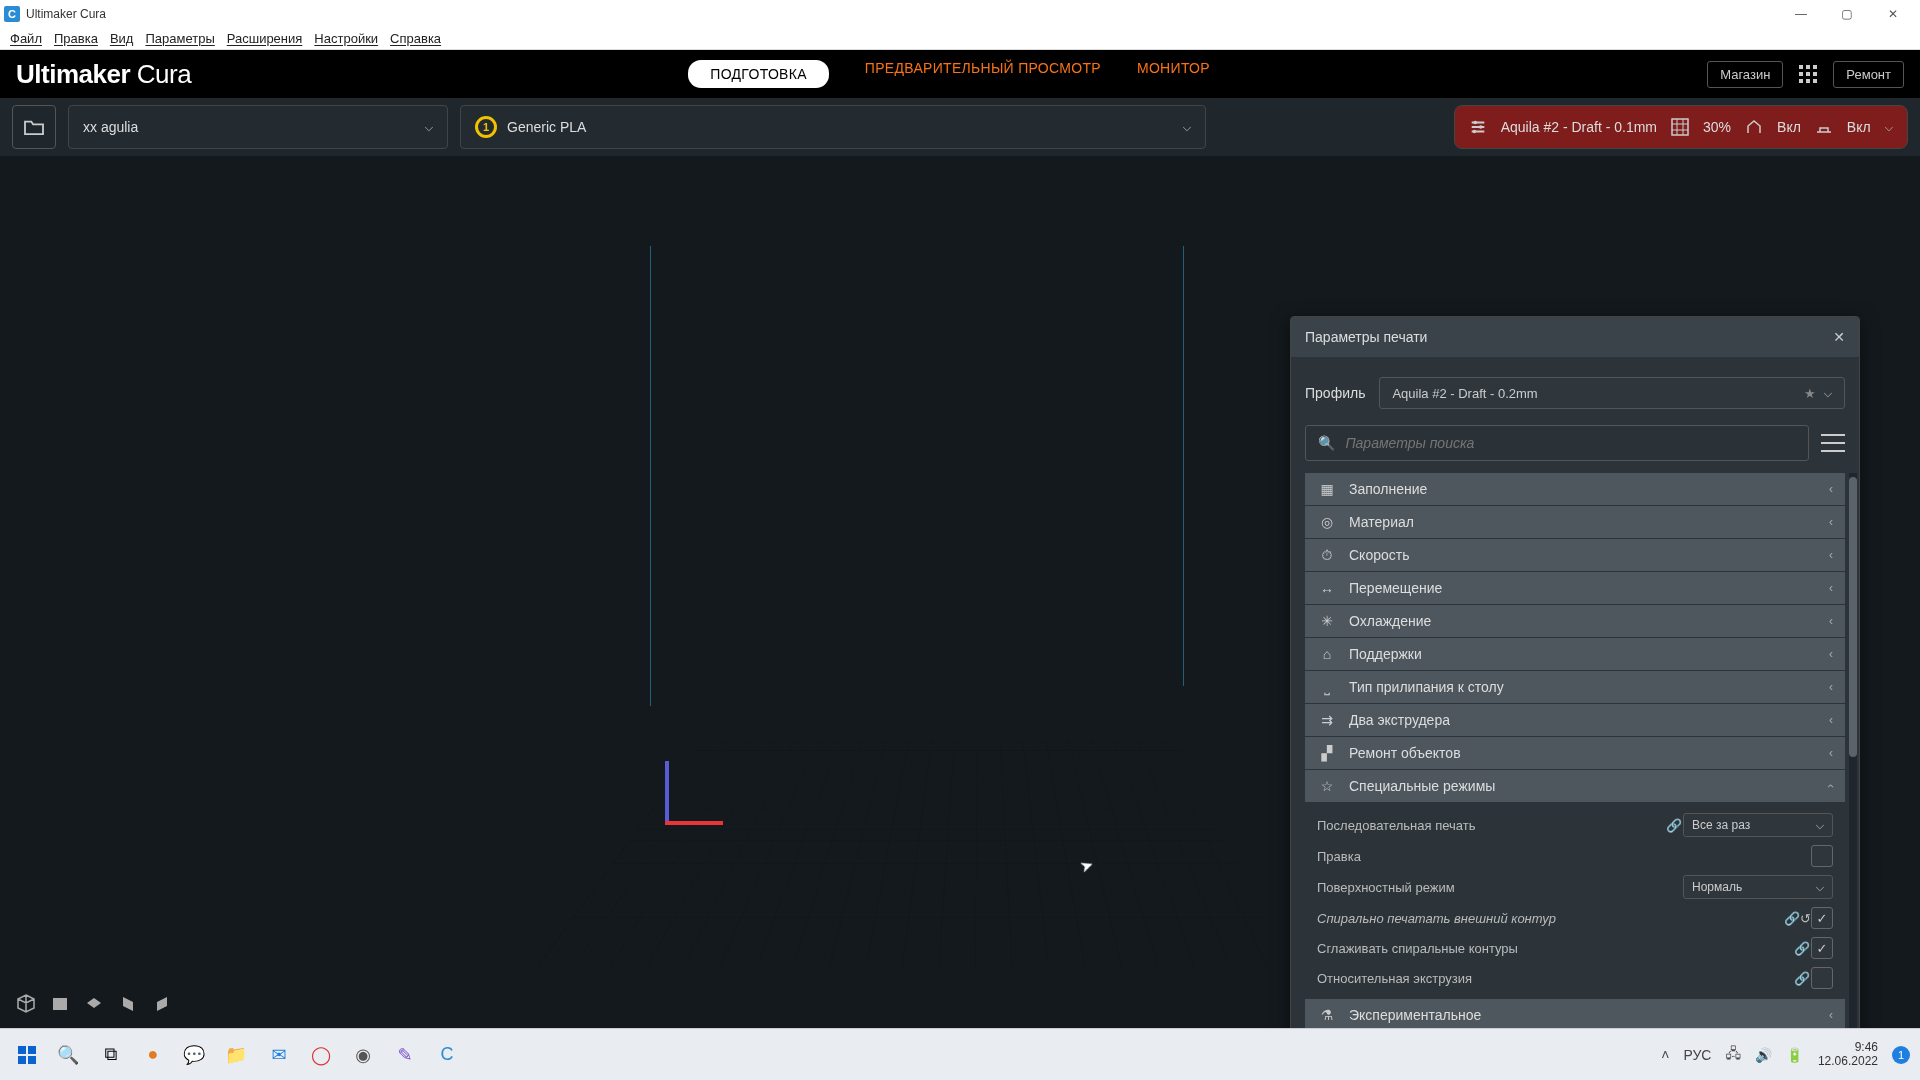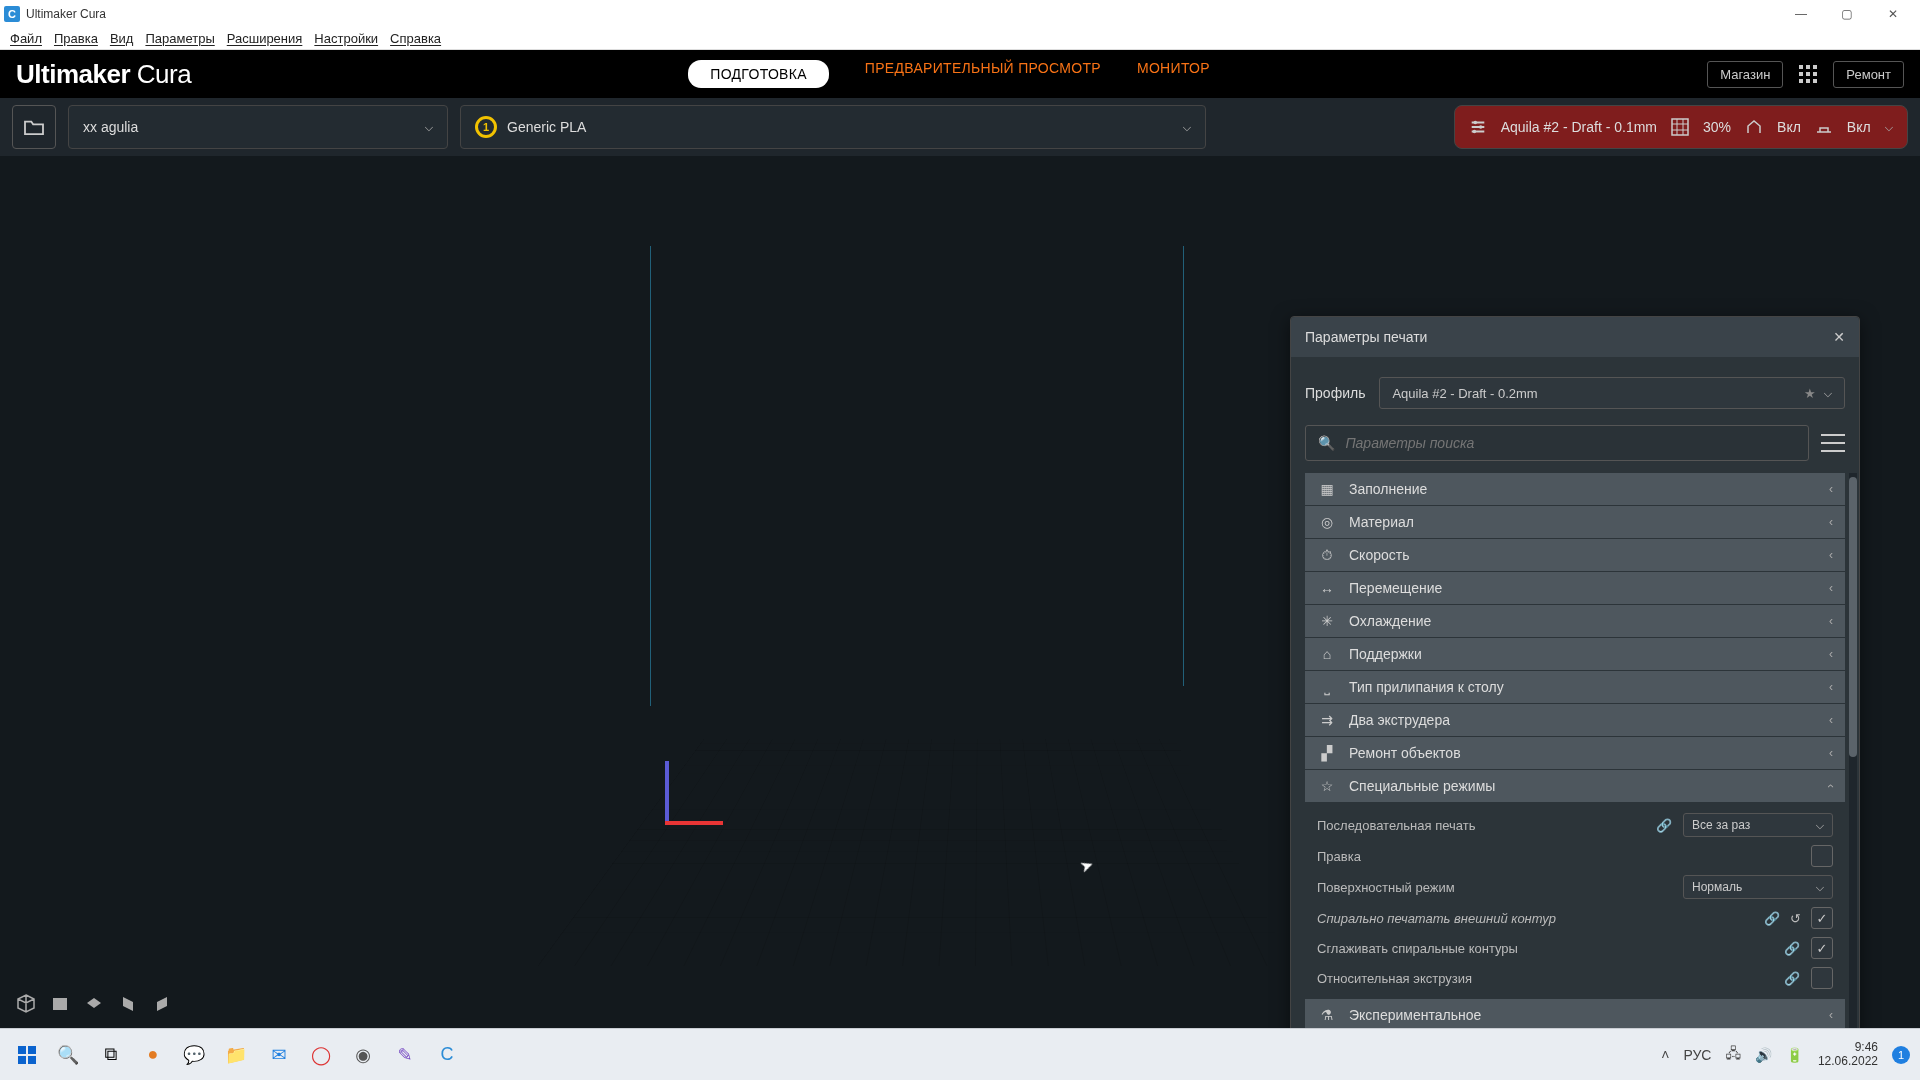--- a/index.html
+++ b/index.html
@@ -73,21 +73,21 @@
 .ham span{height:2px;background:#ccc;}
 
 .cat-list{position:relative;}
 .cat { height:32px; background:#4e575e; margin-bottom:1px; display:flex; align-items:center; padding:0 12px; gap:12px; cursor:pointer;}
 .cat .cic{width:20px;display:flex;justify-content:center;color:#ccc;}
 .cat .chev{margin-left:auto;color:#aaa;font-size:12px;}
 .cat.expanded{background:#4e575e;}
 .cat.expanded .chev{transform:rotate(90deg);}
 
 .subitems{background:#2c3439;padding:6px 0;}
-.subitem{display:flex;align-items:center;padding:4px 12px;font-size:13px;color:#bbb;gap:10px;}
+.subitem{display:flex;align-items:center;padding:4px 12px;font-size:13px;color:#bbb;}
 .subitem .lbl{flex:1;}
 .subitem .link-ico{color:#888;cursor:pointer;}
 .subitem .reset-ico{color:#bbb;cursor:pointer;}
 .subitem em{font-style:italic;}
 .dd{width:150px;height:24px;border:1px solid #555;background:#2f373d;border-radius:3px;display:flex;align-items:center;padding:0 8px;font-size:12px;color:#ccc;cursor:pointer;}
 .dd .chev{margin-left:auto;}
 .cb{width:22px;height:22px;border:1px solid #666;background:#2f373d;display:flex;align-items:center;justify-content:center;color:#ccc;cursor:pointer;border-radius:3px;}
 .cb.on::after{content:"✓";font-size:13px;}
 
 .scroll-track{position:absolute;right:-12px;top:0;bottom:0;width:8px;background:#1f262c;}

